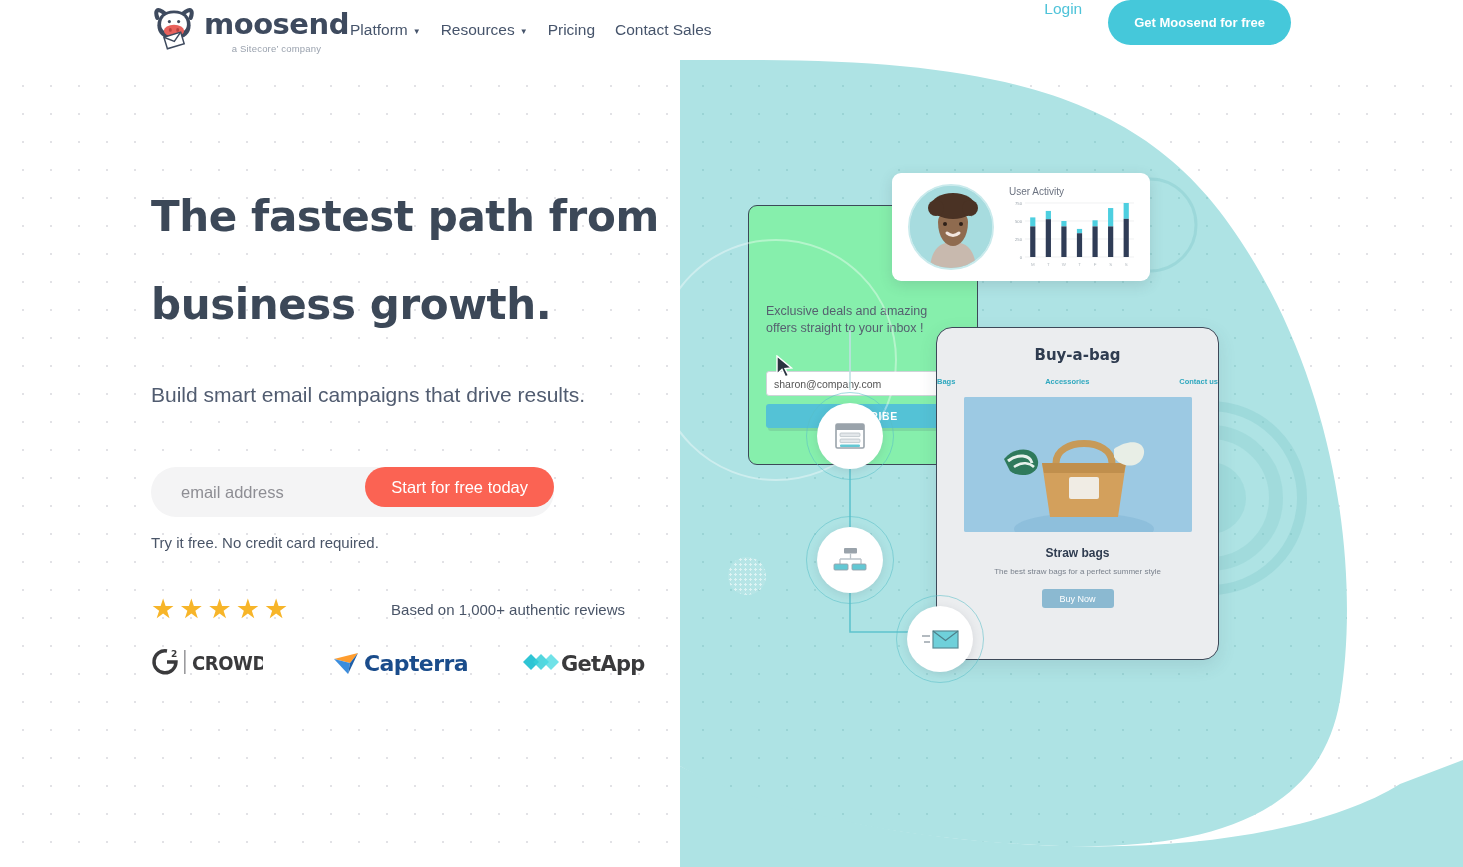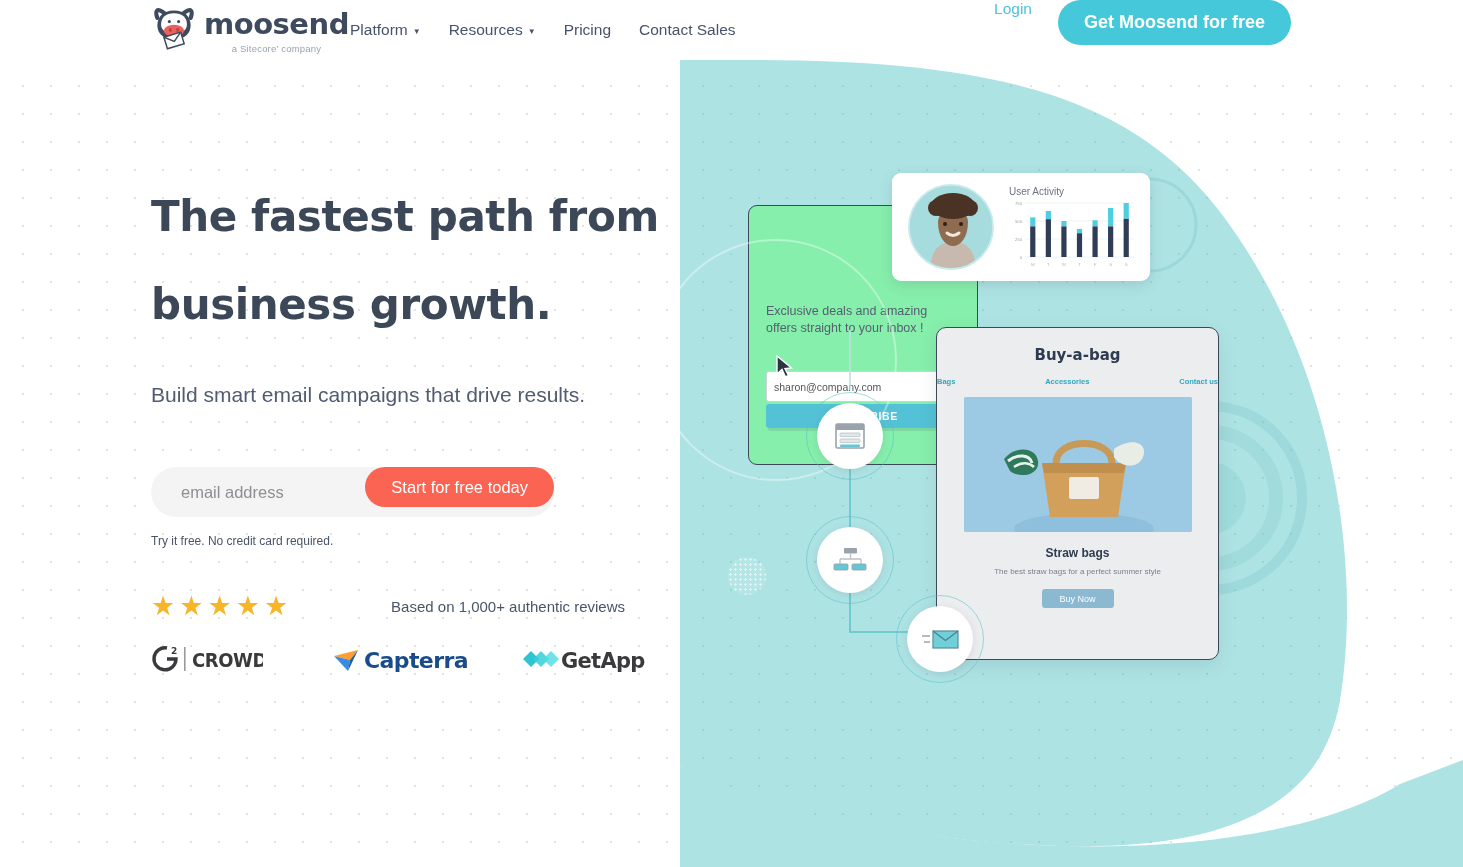--- a/index.html
+++ b/index.html
@@ -44,31 +44,31 @@
   .logo-mark{ width:48px; height:48px; }
   .logo-text-wrap{ margin-left:6px; padding-top:6px; }
   .logo-word{
     font-family:"DejaVu Sans", sans-serif;
     font-size:29px; font-weight:700; color:#3e4a5e; letter-spacing:-0.5px;
     line-height:1;
   }
   .logo-sub{
     font-size:9.5px; color:#9aa2ae; text-align:center; margin-top:4px; letter-spacing:.2px;
   }
-  .nav{ position:absolute; left:350px; top:0; height:60px; display:flex; align-items:center; gap:28px; }
+  .nav{ position:absolute; left:350px; top:0; height:60px; display:flex; align-items:center; gap:20px; }
   .nav-item{
     font-size:15.5px; color:#46546b; cursor:pointer; display:flex; align-items:center; gap:5px;
     white-space:nowrap;
   }
   .caret{ font-size:8px; color:#46546b; position:relative; top:1px; }
   .header-right{ position:absolute; right:172px; top:0; height:60px; display:flex; align-items:flex-start; gap:26px; }
   .login-link{ font-size:15.5px; color:#4ec3d9; cursor:pointer; }
   .cta-header{
     background:#45c8da; color:#fff; border:none; border-radius:24px;
-    padding:12px 26px; height:45px; font-size:18px; font-weight:700;
+    padding:12px 26px; height:45px; font-size:13px; font-weight:700;
     font-family:"Liberation Sans", sans-serif; cursor:pointer; white-space:nowrap;
   }
 
   
   .hero-left{ position:absolute; left:151px; top:195px; width:520px; z-index:20; }
   .headline{
     font-family:"DejaVu Sans", sans-serif;
     font-size:42px; line-height:1.05; font-weight:700; color:#3c4858; letter-spacing:-.4px;
   }
   .subhead{ margin-top:56px; font-size:21px; color:#515c70; }
@@ -78,41 +78,41 @@
     width:403px; height:50px; border-radius:25px; border:none; background:#f4f4f5;
     padding:0 185px 0 30px; font-size:16.5px; color:#333;
     font-family:"Liberation Sans", sans-serif; outline:none;
   }
   .email-input::placeholder{ color:#8e8e94; }
   .start-btn{
     position:absolute; right:0; top:0; height:40px; border:none; border-radius:25px;
     background:#fb6353; color:#fff; font-size:16.5px; padding:0 26px; cursor:pointer;
     font-family:"Liberation Sans", sans-serif; white-space:nowrap;
   }
-  .fineprint{ margin-top:17px; font-size:12px; color:#4a5568; }
+  .fineprint{ margin-top:17px; font-size:15px; color:#4a5568; }
 
   .reviews{ margin-top:45px; display:flex; align-items:center; }
   .stars{ display:flex; gap:4px; font-size:27px; color:#f7b529; line-height:1; }
   .reviews-text{ margin-left:103px; font-size:15px; color:#4a5568; white-space:nowrap; }
 
   .badges{ margin-top:24px; display:flex; align-items:center; gap:0; }
   .badge{ display:flex; align-items:center; }
   .badge-g2{ width:180px; }
   .badge-cap{ width:188px; }
 
   
   .illus{ position:absolute; left:680px; top:60px; width:783px; height:807px; z-index:10; }
 
   .card-subscribe{
     position:absolute; left:68px; top:145px; width:230px; height:260px;
     background:#86efac; border:1.5px solid #3c4858; border-radius:9px; overflow:hidden;
   }
   .sub-text{ position:absolute; left:17px; top:97px; width:190px; font-size:12.5px; line-height:1.38; color:#55606f; }
   .sub-input{
-    position:absolute; left:17px; top:165px; width:196px; height:31px;
+    position:absolute; left:17px; top:165px; width:196px; height:25px;
     background:#fff; border:1px solid #cfd3d8; border-radius:3px;
     font-size:10.5px; color:#555; display:flex; align-items:center; padding-left:7px;
   }
   .sub-btn{
     position:absolute; left:17px; top:198px; width:196px; height:24px;
     background:#54c2d6; border-radius:3px; color:#fff; font-size:10.5px; font-weight:700;
     letter-spacing:.7px; display:flex; align-items:center; justify-content:center;
     box-shadow:2px 3px 0 rgba(60,72,88,.13);
   }
   .cursor-arrow{ position:absolute; left:95px; top:295px; z-index:6; }
@@ -124,21 +124,21 @@
   }
   .avatar{
     position:absolute; left:16px; top:11px; width:86px; height:86px; border-radius:50%;
     background:#9fd9dc; border:2.5px solid #c9eaec; overflow:hidden;
   }
   .chart-title{ position:absolute; left:117px; top:13px; font-size:10px; color:#6b7280; }
   .chart-area{ position:absolute; left:117px; top:25px; width:128px; height:72px; }
 
   .card-buy{
     position:absolute; left:256px; top:267px; width:283px; height:333px;
-    background:#ebedef; border:1.5px solid #3c4858; border-radius:10px; overflow:hidden; z-index:9;
+    background:#ebedef; border:1.5px solid #3c4858; border-radius:16px; overflow:hidden; z-index:9;
     box-shadow:0 6px 18px rgba(60,72,88,.12);
   }
   .buy-title{ margin-top:18px; text-align:center; font-family:"DejaVu Sans",sans-serif; font-size:15px; font-weight:700; color:#2f3c50; }
   .buy-nav{ margin-top:13px; display:flex; justify-content:space-between; gap:44px; font-size:7.5px; color:#2fa8bf; font-weight:600; }
   .buy-photo{
     margin:11px auto 0; width:228px; height:135px; border-radius:2px;
     background:linear-gradient(170deg,#a6cfe6 0%,#8fc3e0 45%,#bcd9ea 100%);
     position:relative; overflow:hidden;
   }
   .buy-prod{ margin-top:14px; text-align:center; font-size:12px; font-weight:700; color:#2f3c50; }

